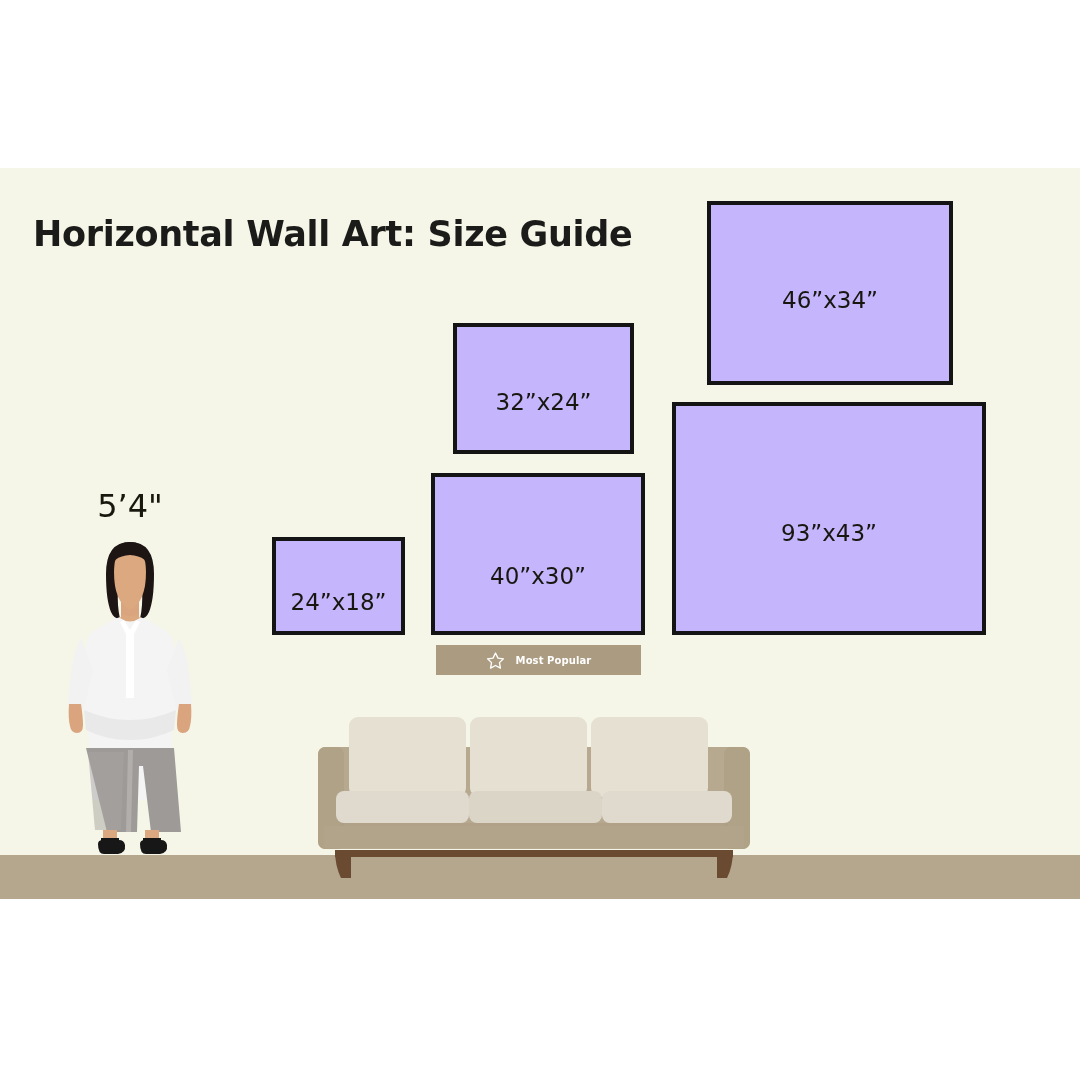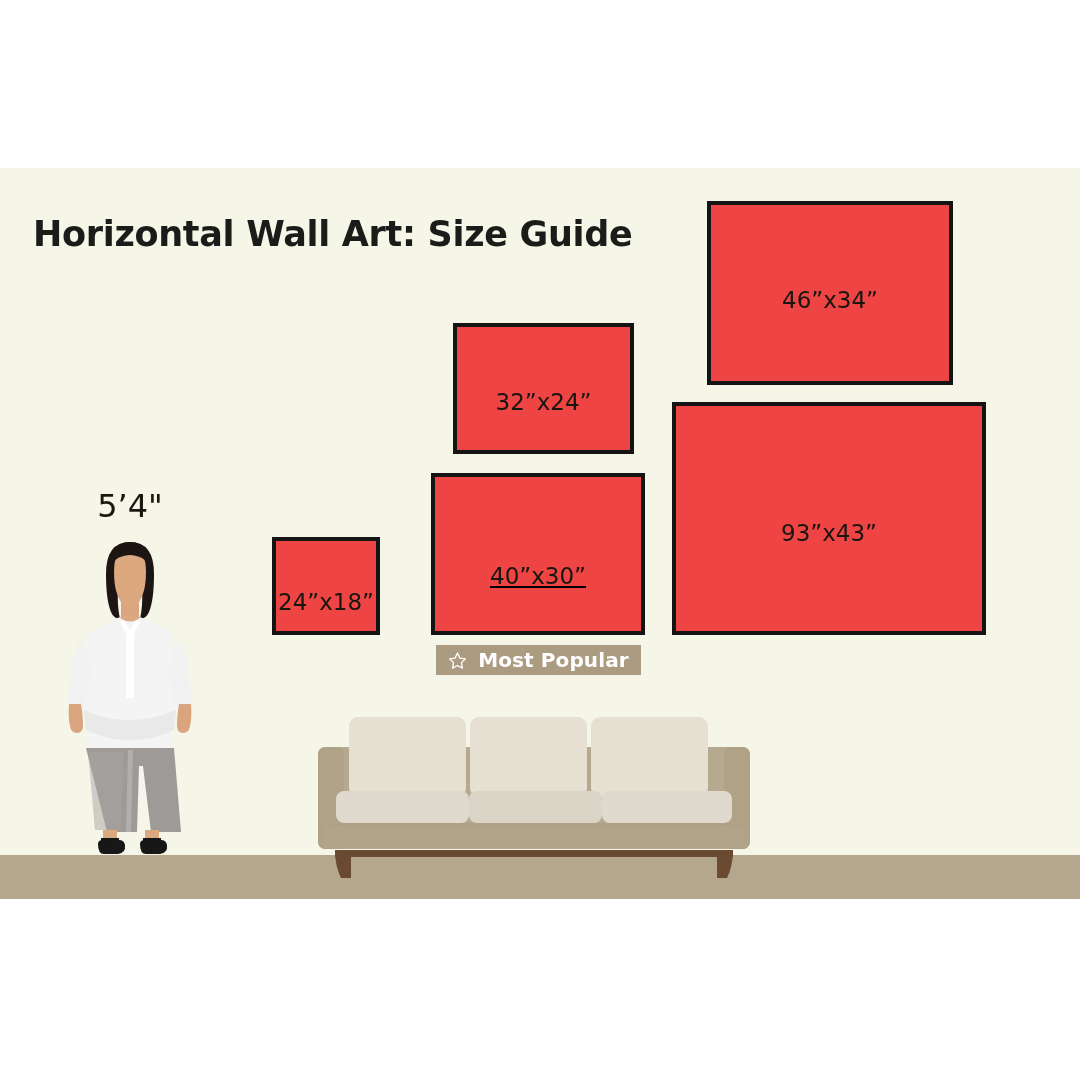--- a/index.html
+++ b/index.html
@@ -43,59 +43,59 @@
     top: 214px;
     font-size: 35px;
     font-weight: 700;
     color: #1b1b19;
     letter-spacing: -0.3px;
     white-space: nowrap;
   }
   
   .frame {
     position: absolute;
-    background: #ef4444;
+    background: #c4b5fd;
     border: 4px solid #141414;
     box-sizing: border-box;
     display: flex;
     align-items: center;
     justify-content: center;
   }
   .frame-label {
     font-size: 23px;
     font-weight: 400;
     color: #17170f;
     white-space: nowrap;
   }
-  #frame-24x18 { left: 272px; top: 537px; width: 108px; height: 98px; }
+  #frame-24x18 { left: 272px; top: 537px; width: 133px; height: 98px; }
   #frame-24x18 .frame-label { transform: translateY(16px); }
   #frame-32x24 { left: 453px; top: 323px; width: 181px; height: 131px; justify-content: center; }
   #frame-32x24 .frame-label { transform: translateY(13px); }
-  #frame-40x30 { left: 431px; top: 473px; width: 214px; height: 162px; text-decoration: underline; }
+  #frame-40x30 { left: 431px; top: 473px; width: 214px; height: 162px; }
   #frame-40x30 .frame-label { transform: translateY(22px); }
   #frame-46x34 { left: 707px; top: 201px; width: 246px; height: 184px; }
   #frame-46x34 .frame-label { transform: translateY(7px); }
   #frame-58x43 { left: 672px; top: 402px; width: 314px; height: 233px; }
   #frame-58x43 .frame-label { transform: translateY(14px); }
 
   
   .badge {
     position: absolute;
     left: 436px;
     top: 645px;
     width: 205px;
     height: 30px;
     background: #ab9b80;
     display: flex;
     align-items: center;
     justify-content: center;
     gap: 11px;
   }
   .badge-label {
-    font-size: 20px;
+    font-size: 10px;
     font-weight: 700;
     color: #ffffff;
     letter-spacing: 0.1px;
   }
   .badge-star { display: block; }
 
   
   .height-label {
     position: absolute;
     left: 80px;

